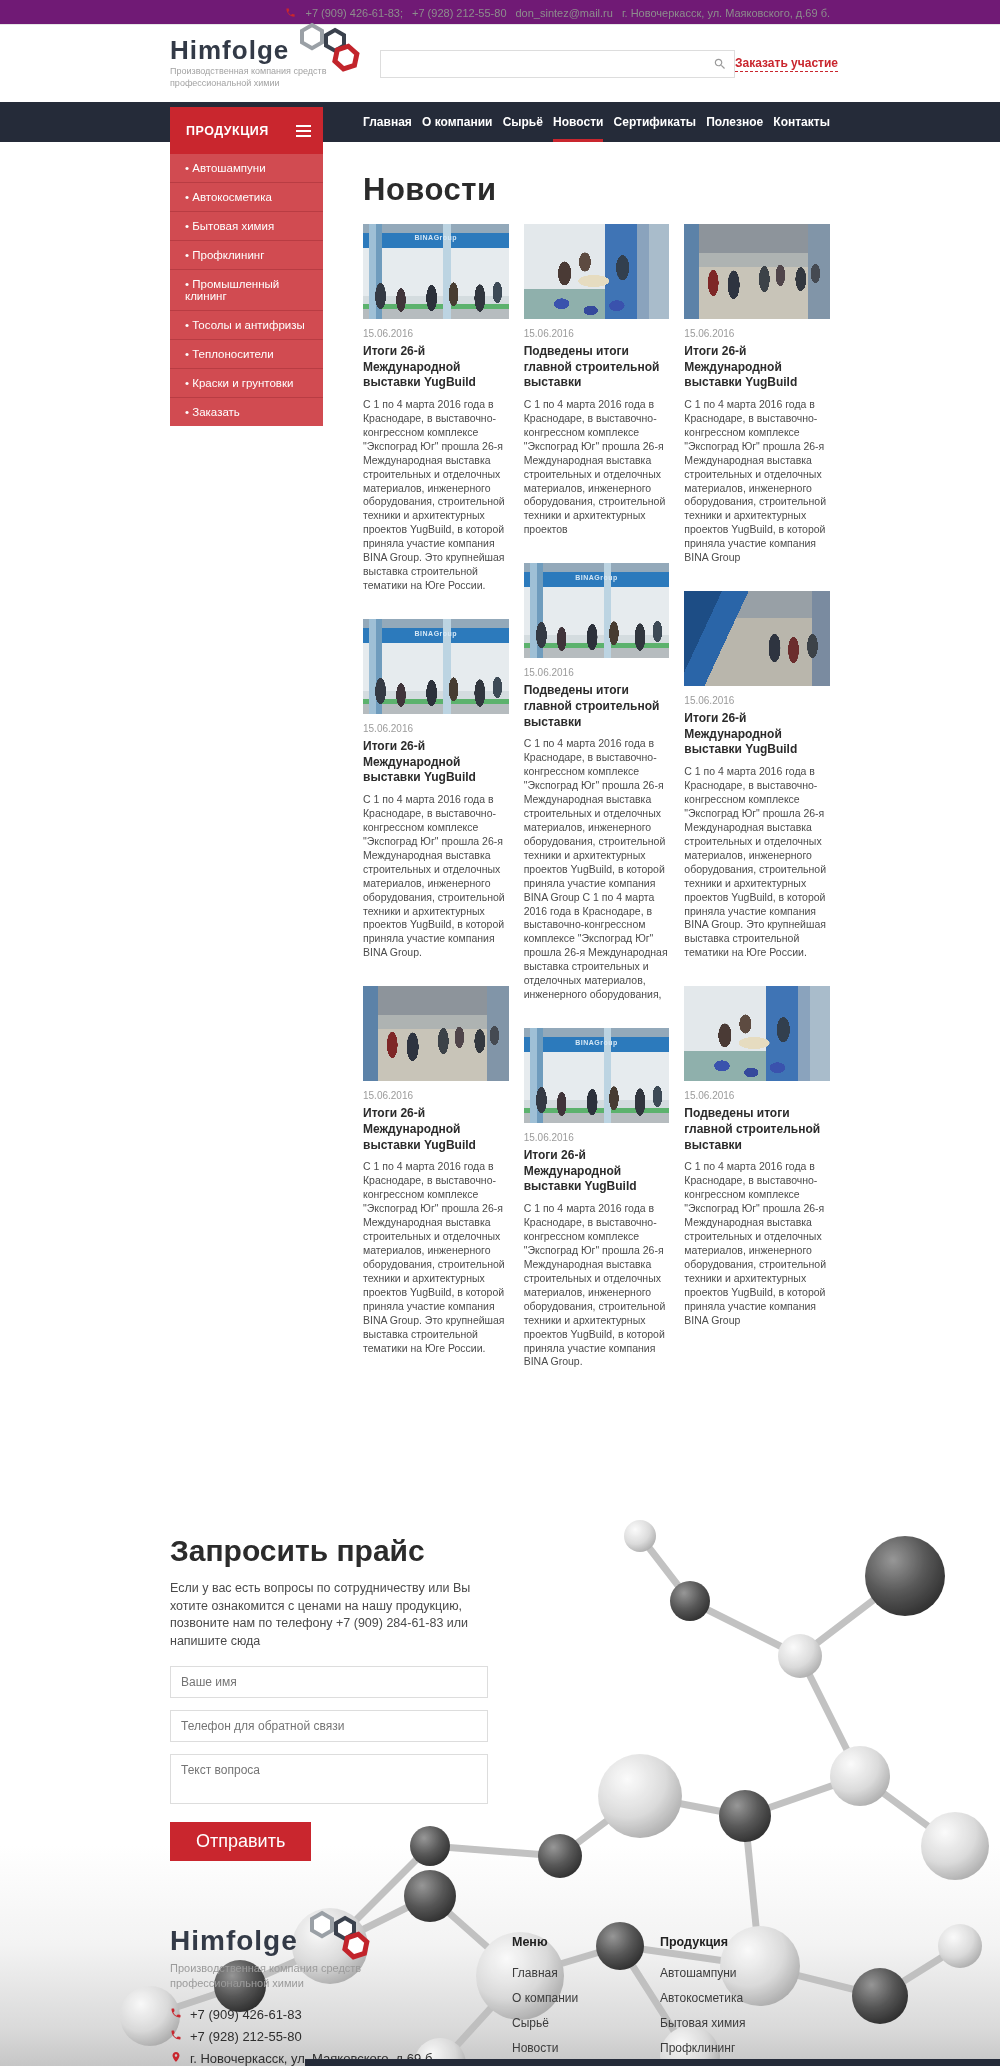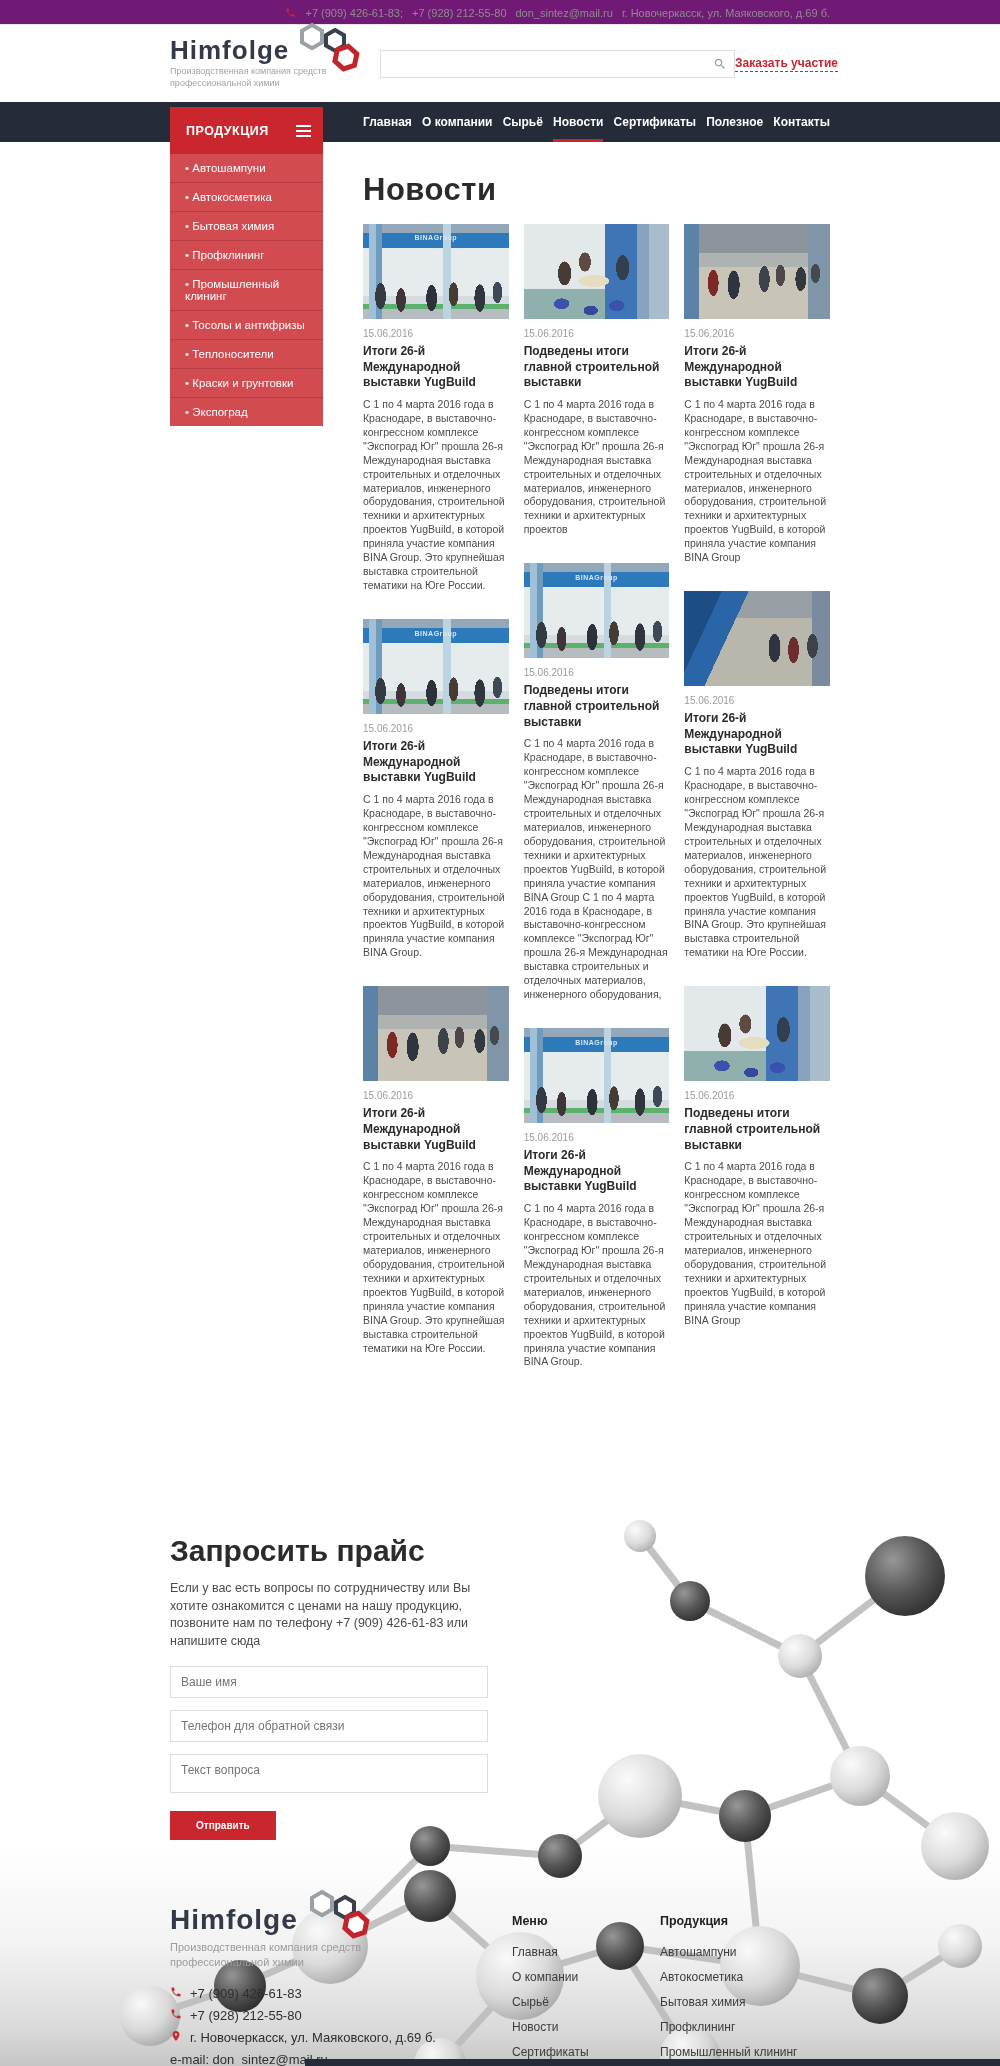--- a/index.html
+++ b/index.html
@@ -99,22 +99,22 @@
   .bottom { height:550px; position:relative; overflow:hidden;
     background:linear-gradient(180deg,#ffffff 0 60%, #f3f3f3 78%, #dadada 93%, #c6c6c6 100%); }
   .molecules { position:absolute; inset:0; z-index:0; opacity:.92; }
   .bottom .container { position:relative; z-index:1; }
 
   .price-form { padding-top:18px; width:340px; }
   .price-form h2 { font-size:30px; font-weight:bold; color:#2b2b2b; margin-bottom:12px; }
   .price-form .desc { font-size:12.5px; color:#4a4a4a; line-height:1.4; margin-bottom:16px; }
   .price-form input, .price-form textarea { display:block; width:318px; border:1px solid #ddd; background:rgba(255,255,255,.92);
     font-size:12px; color:#0c4a6e; padding:8px 10px; margin-bottom:12px; outline:none; font-family:"Liberation Sans", sans-serif; }
-  .price-form textarea { height:39px; resize:none; }
-  .send-btn { background:#c9262e; color:#fff; border:none; font-size:10px; font-weight:bold; padding:9px 26px; margin-top:6px; cursor:pointer; }
+  .price-form textarea { height:50px; resize:none; }
+  .send-btn { background:#c9262e; color:#fff; border:none; font-size:18px; font-weight:normal; padding:9px 26px; margin-top:6px; cursor:pointer; }
 
   
   .footer-row { display:flex; margin-top:66px; }
   .f-col1 { width:342px; flex:none; position:relative; }
   .f-logo-text { font-size:28px; font-weight:bold; letter-spacing:1px; color:#333a47; line-height:1; }
   .f-logo-hex { position:absolute; left:128px; top:-20px; }
   .f-tagline { font-size:11px; color:#9b9b9b; line-height:1.35; margin:6px 0 16px; }
   .contact-line { display:flex; margin-bottom:7px; font-size:13px; color:#2e2e2e; }
   .contact-line svg { width:12px; height:12px; fill:#c9262e; margin-right:8px; flex:none; }
   .f-col2 { width:148px; flex:none; }
@@ -208,21 +208,21 @@
       <li>
           <a href="#">Тосолы и антифризы</a>
         </li>
       <li>
           <a href="#">Теплоносители</a>
         </li>
       <li>
           <a href="#">Краски и грунтовки</a>
         </li>
       <li>
-          <a href="#">Экспоград</a>
+          <a href="#">Заказать</a>
         </li>
     </ul>
 
     <div class="main">
       <h1 class="page-title">Новости</h1>
       <div class="cols">
 
         <div class="col">
           <article class="card">
             <div class="ph ph-hall">
@@ -357,21 +357,21 @@
       <circle cx="960" cy="430" r="22" fill="url(#gl)"></circle>
         <circle cx="690" cy="540" r="30" fill="url(#gl)"></circle>
       <circle cx="440" cy="548" r="26" fill="url(#gl)"></circle>
     </g>
   </svg>
 
   <div class="container">
 
     <div class="price-form">
       <h2>Запросить прайс</h2>
-      <p class="desc">Если у вас есть вопросы по сотрудничеству или Вы хотите ознакомится с ценами на нашу продукцию, позвоните нам по телефону +7 (909) 426-61-83 или напишите сюда</p>
+      <p class="desc">Если у вас есть вопросы по сотрудничеству или Вы хотите ознакомится с ценами на нашу продукцию, позвоните нам по телефону +7 (909) 284-61-83 или напишите сюда</p>
       <input type="text" placeholder="Ваше имя" style="">
       <input type="text" placeholder="Телефон для обратной связи" style="">
       <textarea placeholder="Текст вопроса" style=""></textarea>
       <button class="send-btn">Отправить</button>
     </div>
 
     <div class="footer-row">
       <div class="f-col1">
         <div style="position:relative; display:inline-block;">
           <div class="f-logo-text">Himfolge</div>

